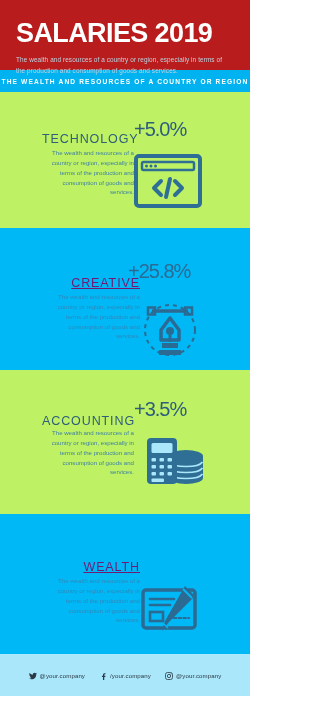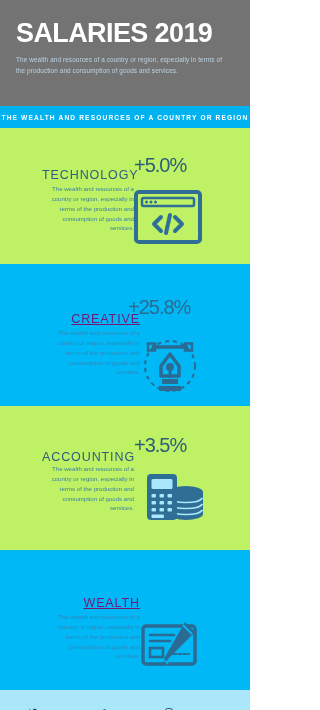--- a/index.html
+++ b/index.html
@@ -10,24 +10,24 @@
   body {
     width: 250px;
     height: 710px;
     font-family: "Liberation Sans", sans-serif;
     overflow: hidden;
     position: relative;
   }
 
   
   .header {
-    background: #737373;
+    background: #b91c1c;
     padding: 14px 16px 16px 16px;
     box-sizing: border-box;
-    height: 106px;
+    height: 70px;
   }
   .header-title {
     color: #ffffff;
     font-size: 27px;
     font-weight: bold;
     letter-spacing: -0.6px;
     line-height: 1;
     margin: 6px 0 7px 0;
     white-space: nowrap;
   }

